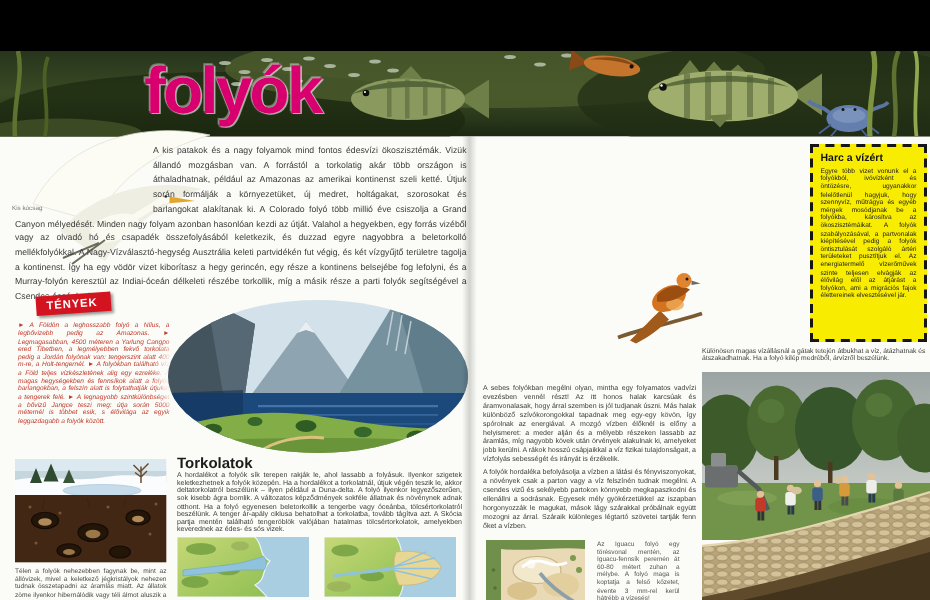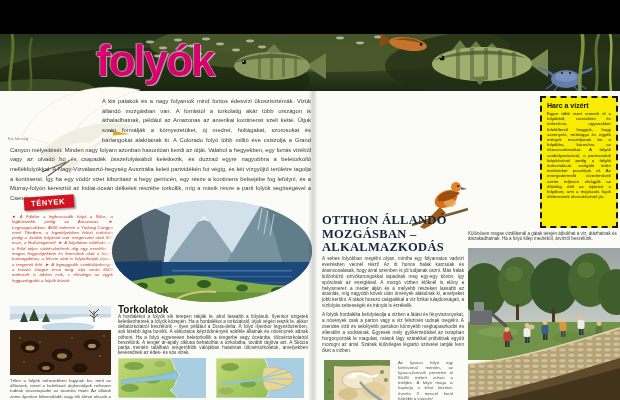--- a/index.html
+++ b/index.html
@@ -268,21 +268,20 @@
       <path d="M2,52 C18,46 40,42 58,36" stroke="#7a5a32" stroke-width="2.5" fill="none"></path>
       <path d="M10,54 C18,46 24,40 30,34 L36,40 C30,46 22,52 14,56 Z" fill="#a05a1a"></path>
       <ellipse cx="36" cy="26" rx="12" ry="8" fill="#d4731f" transform="rotate(-28 36 26)"></ellipse>
       <ellipse cx="40" cy="30" rx="6" ry="4" fill="#eda955" opacity=".8"></ellipse>
       <path d="M28,24 C34,17 43,16 50,20 C44,26 36,29 28,28 Z" fill="#9c4d10"></path>
       <circle cx="46" cy="14" r="5" fill="#e08430"></circle>
       <circle cx="48" cy="13" r="1" fill="#1a1a1a"></circle>
       <path d="M51,14 L57,16 L51,17 Z" fill="#6b6b6b"></path>
     </svg>
   </div>
-  <div class="abs" id="rp-heading">OTTHON ÁLLANDÓ MOZGÁSBAN – ALKALMAZKODÁS</div>
   <div class="abs" id="rp-body">
     <p>A sebes folyókban megélni olyan, mintha egy folyamatos vadvízi evezésben vennél részt! Az itt honos halak karcsúak és áramvonalasak, hogy árral szemben is jól tudjanak úszni. Más halak különböző szívókorongokkal tapadnak meg egy-egy kövön, így spórolnak az energiával. A mozgó vízben élőknél is előny a helyismeret: a meder alján és a mélyebb részeken lassabb az áramlás, míg nagyobb kövek után örvények alakulnak ki, amelyeket jobb kerülni. A rákok hosszú csápjaikkal a víz fizikai tulajdonságait, a vízfolyás sebességét és irányát is érzékelik.</p>
     <p>A folyók hordaléka befolyásolja a vízben a látási és fényviszonyokat, a növények csak a parton vagy a víz felszínén tudnak megélni. A csendes vizű és sekélyebb partokon könnyebb megkapaszkodni és ellenállni a sodrásnak. Egyesek mély gyökérzetükkel az iszapban horgonyozzák le magukat, mások lágy szárakkal próbálnak együtt mozogni az árral. Száraik különleges légtartó szövetei tartják fenn őket a vízben.</p>
   </div>
 
   <div class="abs" id="iguacu">
     <svg width="66" height="48" viewBox="0 0 66 48">
       <rect width="66" height="48" fill="#e9d9b5"></rect>
       <path d="M0,0 H66 V6 C48,4 30,8 10,6 L10,48 H0 Z" fill="#708f4b"></path>
       <circle cx="5" cy="20" r="1.2" fill="#55703a"></circle>

